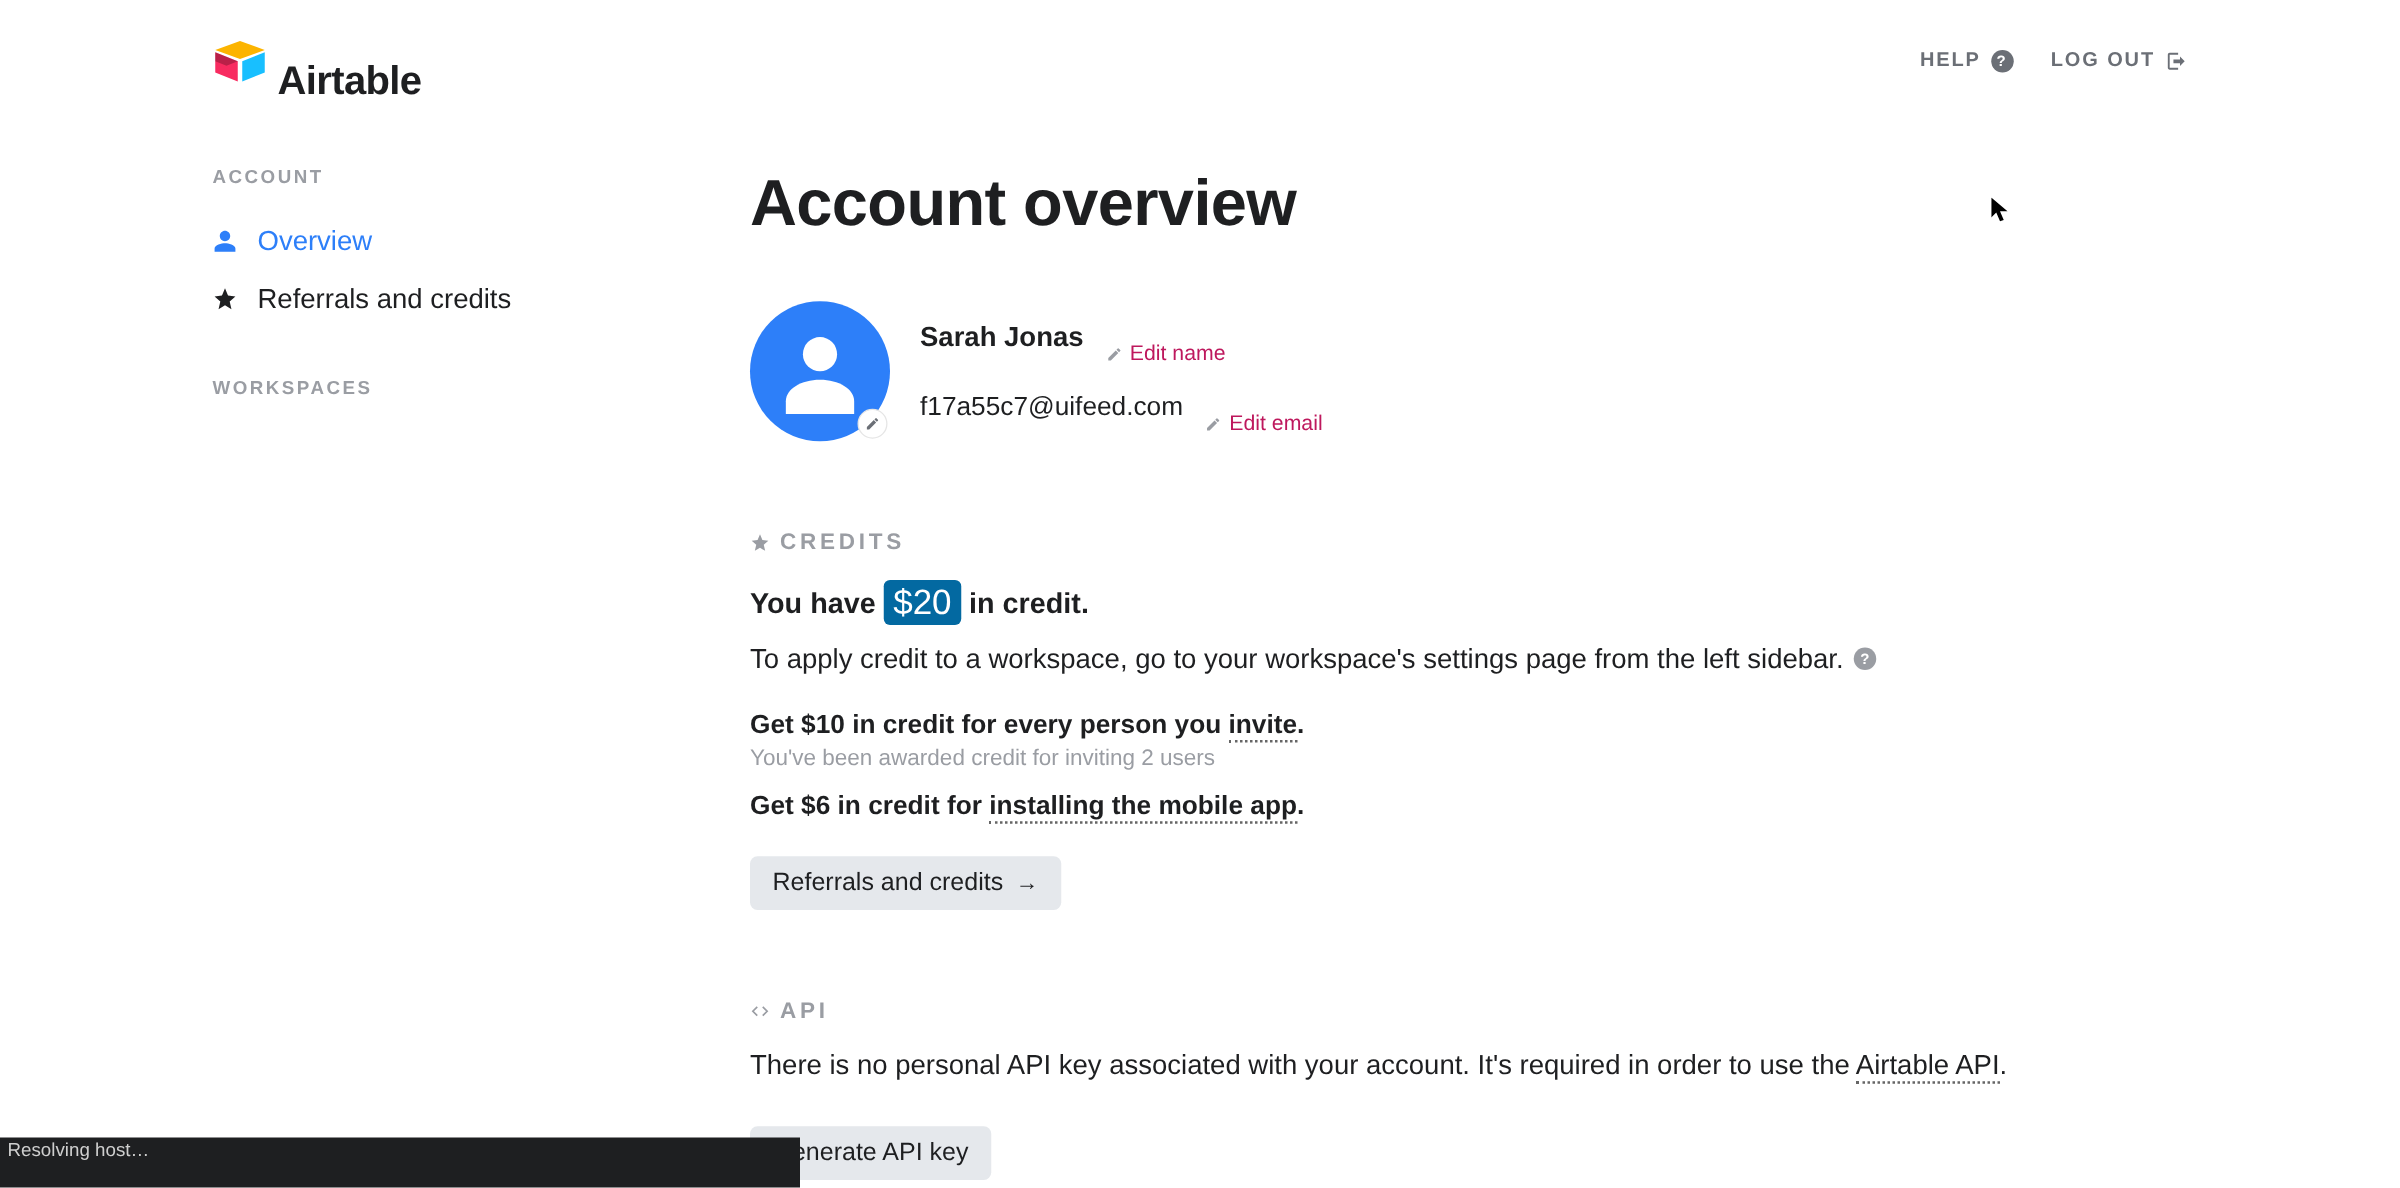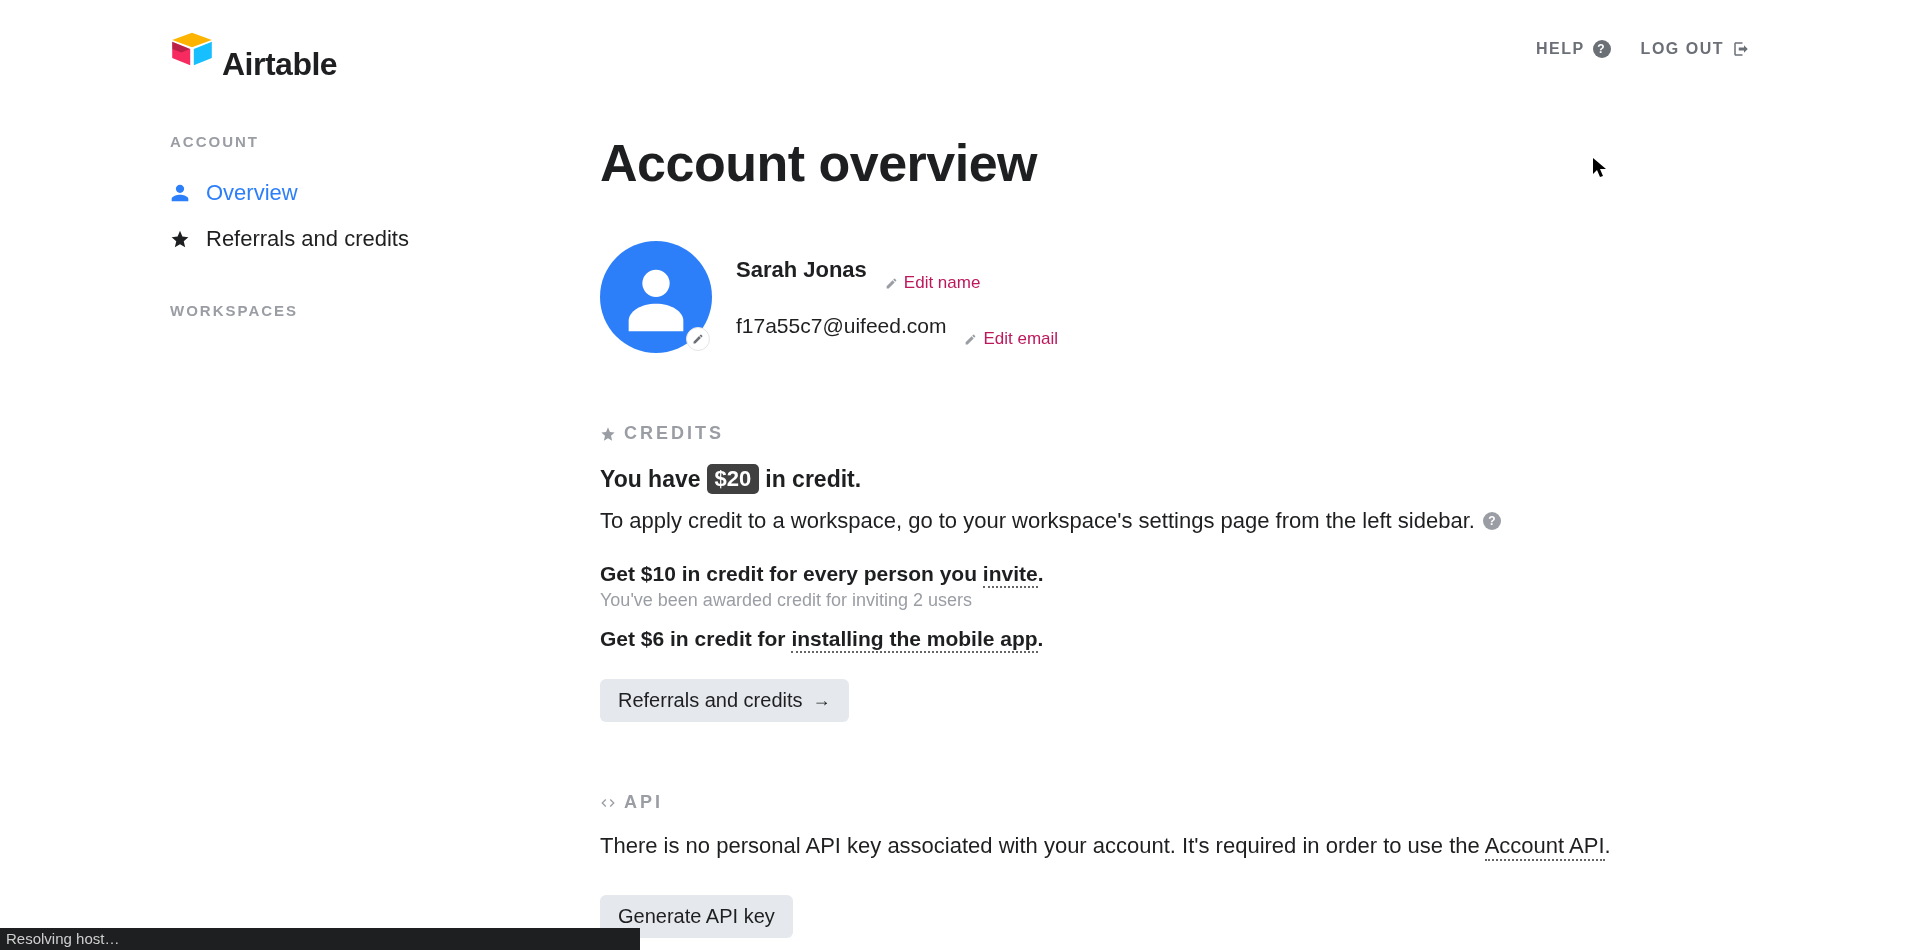--- a/index.html
+++ b/index.html
@@ -81,42 +81,42 @@
     .edit-link svg { width: 13px; height: 13px; fill: #9a9da3; }
     .link-row { display: flex; gap: 22px; margin-top: 2px; }
     .blue-link { color: #2d7ff9; font-size: 20px; font-weight: 600; text-decoration: none; cursor: pointer; }
 
     
     .section { margin-top: 70px; }
     .section-heading { display: flex; align-items: center; gap: 8px; color: #9a9da3; font-size: 18px; font-weight: 600; letter-spacing: 3px; margin-bottom: 20px; }
     .section-heading svg { width: 16px; height: 16px; fill: #9a9da3; }
 
     .credit-line { font-size: 23px; font-weight: 600; display: flex; align-items: center; gap: 6px; flex-wrap: wrap; text-align: center; }
-    .credit-badge { background: #404040; color: #fff; padding: 2px 8px; border-radius: 5px; font-weight: 700; font-size: 22px; }
+    .credit-badge { background: #0369a1; color: #fff; padding: 2px 8px; border-radius: 5px; font-weight: 400; font-size: 28px; }
     .body-text { font-size: 22px; color: #1e1f21; margin-top: 14px; display: flex; align-items: center; gap: 8px; flex-wrap: wrap; }
     .help-circle { display:inline-flex; width: 18px; height: 18px; border-radius: 50%; background: #9a9da3; color: #fff; align-items: center; justify-content: center; font-size: 12px; font-weight: 700; }
 
     .promo { margin-top: 28px; }
     .promo-line { font-size: 21px; font-weight: 600; }
     .dotted-link { border-bottom: 2px dotted #666; padding-bottom: 1px; cursor: pointer; }
     .muted-small { color: #9a9da3; font-size: 18px; margin-top: 4px; }
     .promo-line2 { font-size: 21px; font-weight: 600; margin-top: 16px; }
 
     .pill-btn {
       display: inline-flex; align-items: center; gap: 10px;
       background: #e5e8ec; color: #1e1f21; font-size: 20px; font-weight: 500;
       padding: 10px 18px; border-radius: 6px; margin-top: 28px; cursor: pointer; border: none;
     }
     .pill-btn .arrow { font-size: 18px; }
 
     .api-text { font-size: 22px; margin-bottom: 8px; }
 
     
     .status-bar {
-      position: absolute; bottom: 0; left: 0; width: 640px; height: 22px;
+      position: absolute; bottom: 0; left: 0; width: 640px; height: 40px;
       background: #1e1f21; color: #cfcfcf; font-size: 15px; padding: 2px 6px;
       font-family: Helvetica, Arial, sans-serif;
     }
 
     
     .cursor {
       position: absolute; left: 1593px; top: 158px; width: 16px; height: 22px; pointer-events: none;
     }
     .cursor svg { width: 16px; height: 22px; }
   </style>
@@ -241,21 +241,21 @@
     </div>
 
     <div class="section">
       <div class="section-heading">
         <svg viewBox="0 0 24 24">
             <path d="M9.4 16.6L4.8 12l4.6-4.6L8 6l-6 6 6 6 1.4-1.4zm5.2 0l4.6-4.6-4.6-4.6L16 6l6 6-6 6-1.4-1.4z"></path>
           </svg>
         <span>API</span>
       </div>
       <div class="api-text">
-        <span>There is no personal API key associated with your account. It's required in order to use the </span><span class="dotted-link">Account API</span><span>.</span>
+        <span>There is no personal API key associated with your account. It's required in order to use the </span><span class="dotted-link">Airtable API</span><span>.</span>
       </div>
       <button class="pill-btn" style="">
         <span>Generate API key</span>
       </button>
     </div>
 
   </main>
 </div>
 
 <div class="status-bar">

